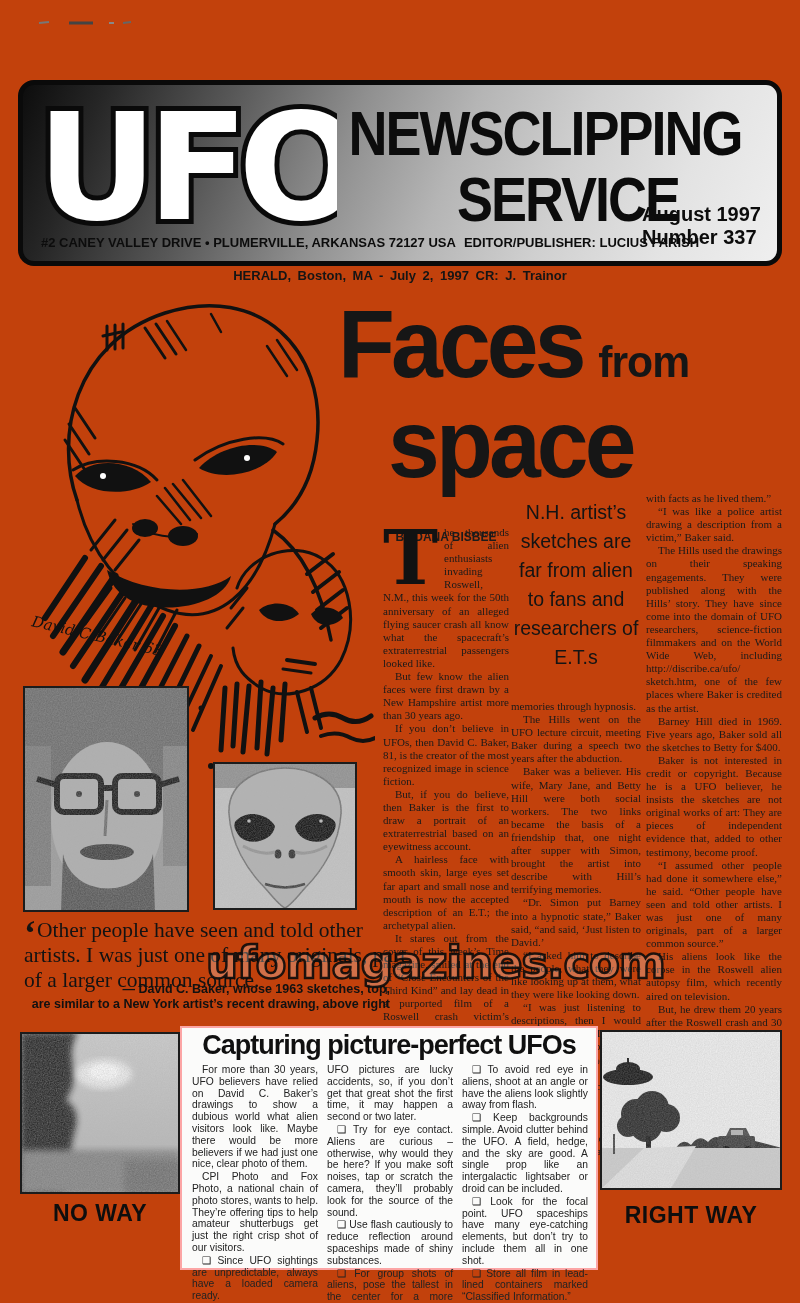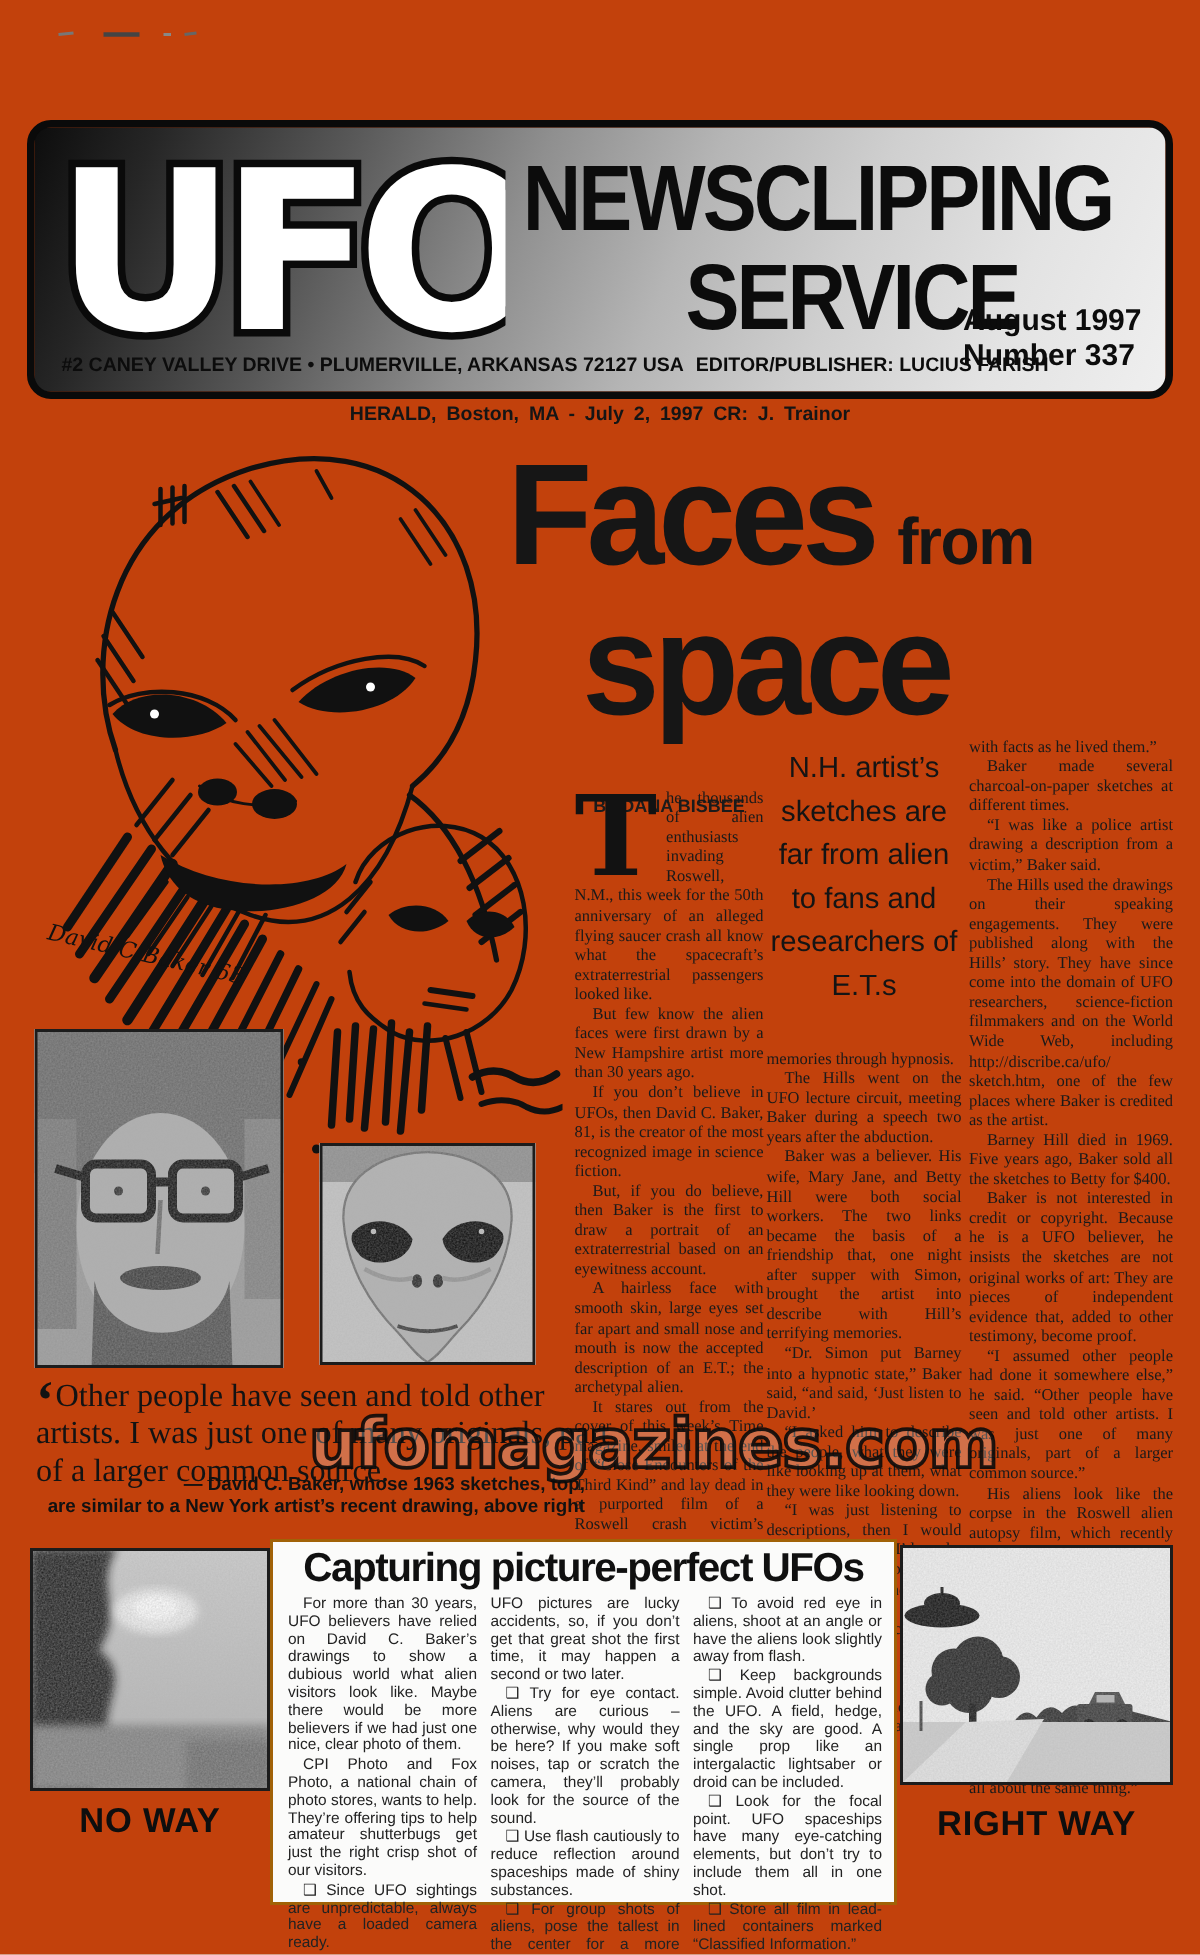--- a/index.html
+++ b/index.html
@@ -44,21 +44,21 @@
   #big-quote{position:absolute;left:24px;top:918px;width:392px;font-size:21.5px;line-height:25px;color:#131313;}
   #big-quote .qmark{font-weight:bold;font-size:36px;line-height:0;vertical-align:-8px;margin-right:1px;}
   #quote-attr{position:absolute;left:28px;top:982px;width:362px;text-align:right;
     font-family:"Liberation Sans",sans-serif;font-weight:bold;font-size:12.5px;line-height:15px;color:#111;}
   
   #watermark{position:absolute;left:206px;top:936px;font-family:"DejaVu Sans",sans-serif;font-weight:bold;
     font-size:45px;letter-spacing:-1px;color:rgba(255,255,255,.25);
     -webkit-text-stroke:2.5px rgba(10,10,10,.9);white-space:nowrap;z-index:30;}
   
   #capture-box{position:absolute;left:180px;top:1026px;width:418px;height:244px;box-sizing:border-box;
-    border:2px solid #a16207;background:#fbfbfa;}
+    border:2px solid #fca5a5;background:#fbfbfa;}
   #capture-title{position:absolute;left:0;top:2px;width:100%;text-align:center;
     font-family:"Liberation Sans",sans-serif;font-weight:bold;font-size:27px;letter-spacing:-1px;color:#101010;}
   .tipcol{position:absolute;top:36px;width:126px;font-family:"Liberation Sans",sans-serif;
     font-size:10.3px;line-height:11.8px;text-align:justify;color:#222;}
   .tipcol p{margin:0 0 1px 0;text-indent:10px;}
   .tipcol p.noindent{text-indent:0;}
   #tip1{left:10px;} #tip2{left:145px;} #tip3{left:280px;}
   .way-label{position:absolute;font-family:"Liberation Sans",sans-serif;font-weight:bold;
     font-size:23px;letter-spacing:.5px;color:#0e0e0e;text-align:center;}
   #no-way{left:20px;top:1200px;width:160px;}
@@ -266,21 +266,20 @@
     <p>The Hills went on the UFO lecture circuit, meeting Baker during a speech two years after the abduction.</p>
     <p>Baker was a believer. His wife, Mary Jane, and Betty Hill were both social workers. The two links became the basis of a friendship that, one night after supper with Simon, brought the artist into describe with Hill’s terrifying memories.</p>
     <p>“Dr. Simon put Barney into a hypnotic state,” Baker said, “and said, ‘Just listen to David.’</p>
     <p>“I asked him to describe the people, what they were like looking up at them, what they were like looking down.</p>
     <p>“I was just listening to descriptions, then I would draw something. I’d make mistakes on purpose and he’d get so angry, he’d break into a sweat.</p>
     <p>“He was very concerned that I was drawing them the way he was telling me, but I was testing him. I didn’t want the explanation to be rote. I got him in a position of dealing</p>
   </div>
 
   <div id="col3" class="col">
     <p class="noindent">with facts as he lived them.”</p>
-    <p>Baker made several charcoal-on-paper sketches at different times.</p>
     <p>“I was like a police artist drawing a description from a victim,” Baker said.</p>
     <p>The Hills used the drawings on their speaking engagements. They were published along with the Hills’ story. They have since come into the domain of UFO researchers, science-fiction filmmakers and on the World Wide Web, including http://discribe.ca/ufo/ sketch.htm, one of the few places where Baker is credited as the artist.</p>
     <p>Barney Hill died in 1969. Five years ago, Baker sold all the sketches to Betty for $400.</p>
     <p>Baker is not interested in credit or copyright. Because he is a UFO believer, he insists the sketches are not original works of art: They are pieces of independent evidence that, added to other testimony, become proof.</p>
     <p>“I assumed other people had done it somewhere else,” he said. “Other people have seen and told other artists. I was just one of many originals, part of a larger common source.”</p>
     <p>His aliens look like the corpse in the Roswell alien autopsy film, which recently aired on television.</p>
     <p>But, he drew them 20 years after the Roswell crash and 30 years before the film surfaced.</p>
     <p>The two facts, he says, confirm each other.</p>
     <p>“That’s the strength of encounter stories,” Baker said. “No matter what part of the world they occur in, no matter that all are recorded in different languages, they are all about the same thing.”</p>
   </div>

